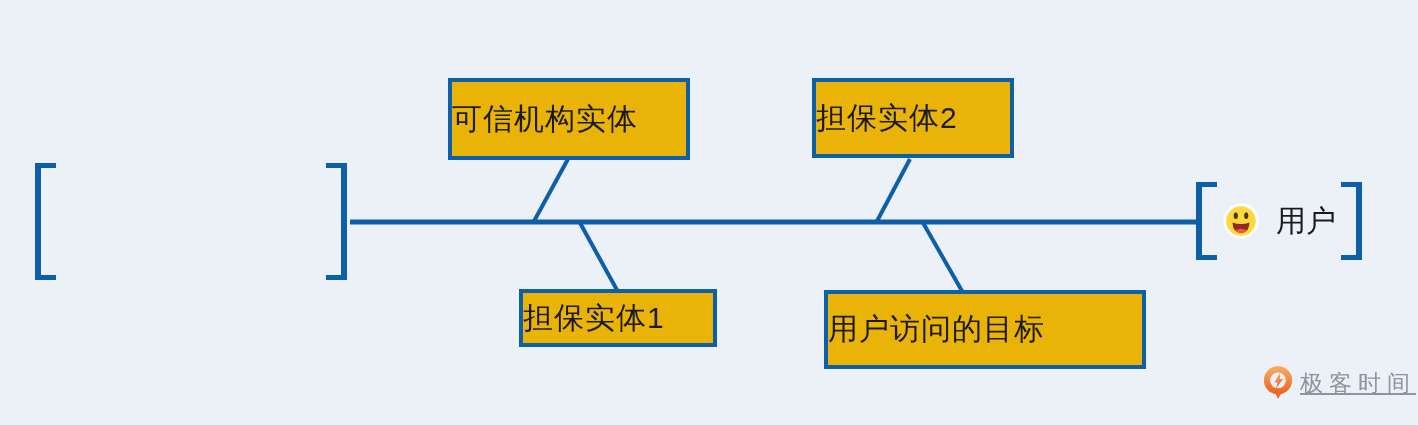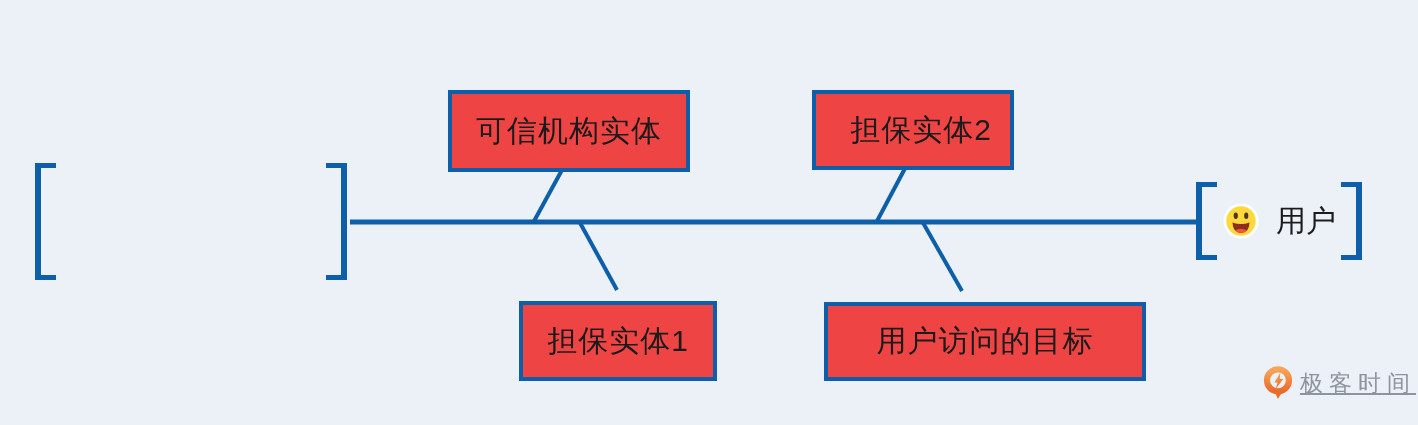--- a/index.html
+++ b/index.html
@@ -17,33 +17,31 @@
   .lines-layer {
     position: absolute;
     left: 0; top: 0;
     width: 1418px; height: 425px;
   }
   
   .node-box {
     position: absolute;
     box-sizing: border-box;
     border: 4px solid #0e5fa9;
-    background: #ef4444;
+    background: #eab308;
     display: flex;
     align-items: center;
-    justify-content: center;
     font-size: 30px;
     color: #1b1b1b;
     letter-spacing: 1px;
     white-space: nowrap;
-    margin-top: 12px;
   }
   .box-top-1    { left: 448px; top: 78px;  width: 242px; height: 82px; }
-  .box-top-2    { left: 812px; top: 78px;  width: 202px; height: 80px; padding-left: 16px; }
-  .box-bottom-1 { left: 519px; top: 289px; width: 198px; height: 80px; }
+  .box-top-2    { left: 812px; top: 78px;  width: 202px; height: 80px; }
+  .box-bottom-1 { left: 519px; top: 289px; width: 198px; height: 58px; }
   .box-bottom-2 { left: 824px; top: 290px; width: 322px; height: 79px; }
 
   
   .label-group {
     position: absolute;
     display: flex;
     align-items: stretch;
     justify-content: space-between;
   }
   .bracket { box-sizing: border-box; width: 21px; flex: 0 0 21px; }

